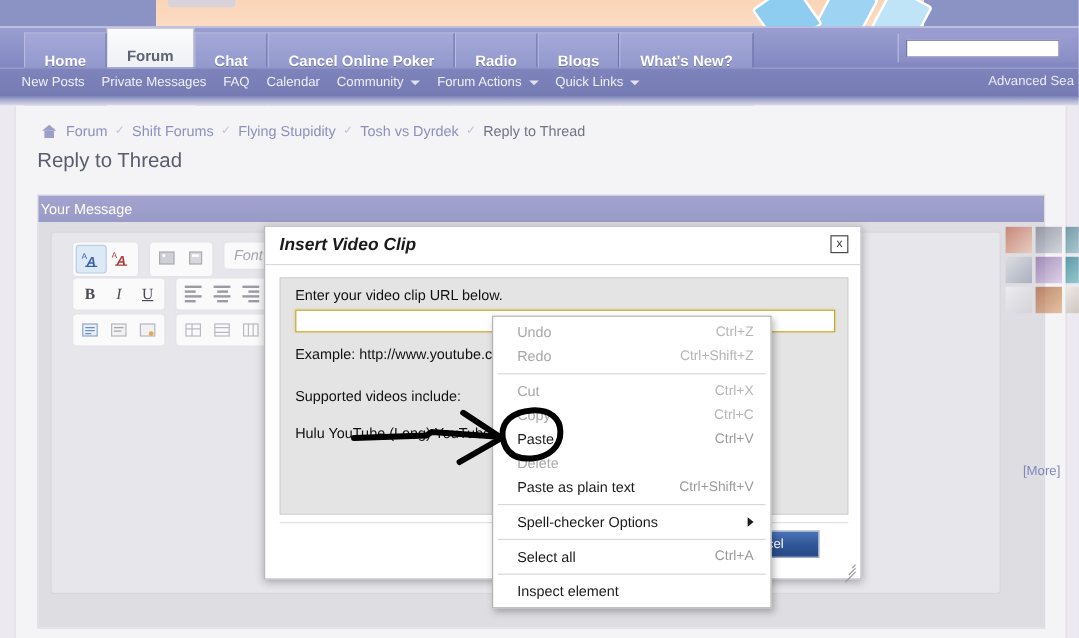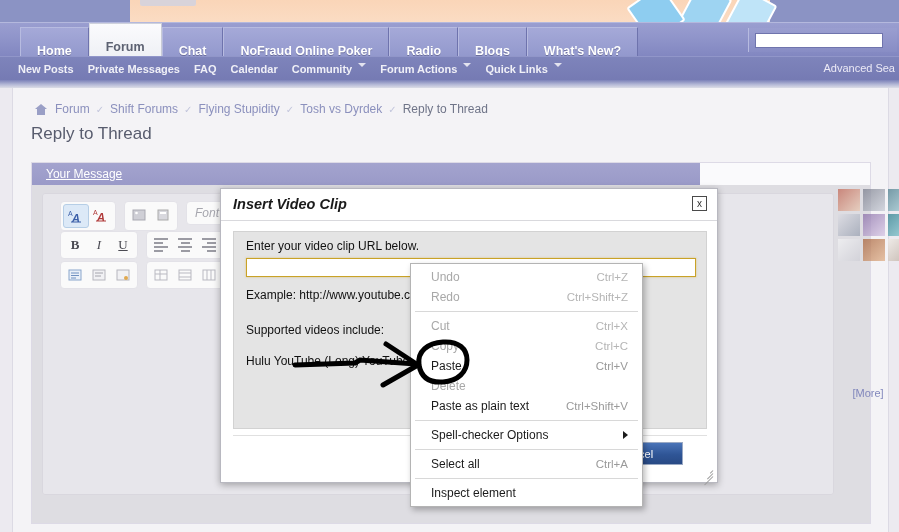--- a/index.html
+++ b/index.html
@@ -81,21 +81,21 @@
   
   .subnav {
     position: absolute; left: 0; top: 56px; width: 899px; height: 24px;
     background: linear-gradient(to bottom, #7e84bb 0%, #757ab3 100%);
     border-top: 1px solid #9196c9;
     display: flex; align-items: center;
   }
   .subnav-items { display: flex; align-items: center; padding-left: 18px; gap: 14px; }
   .subnav-item {
     color: #f0f0f7; font-size: 11px; white-space: nowrap;
-    display: flex; align-items: flex-start; gap: 4px; font-weight: bold;
+    display: flex; align-items: center; gap: 4px;
   }
   .caret {
     width: 0; height: 0; border-left: 4px solid transparent;
     border-right: 4px solid transparent; border-top: 4px solid #e3e3ef;
     display: inline-block; margin-left: 2px;
   }
   .adv-search {
     position: absolute; right: 4px; top: 5px;
     color: #eceaf6; font-size: 11px; white-space: nowrap;
   }
@@ -146,26 +146,25 @@
   }
   .page-sub a { color: #8187bc; text-decoration: none; }
 
   
   .msg-panel {
     position: absolute; left: 18px; top: 74px; width: 838px; height: 360px;
     background: #fafafc;
     border: 1px solid #dddae6;
   }
   .msg-head {
-    position: absolute; left: 0; top: 0; width: 668px; height: 22px;
+    position: absolute; left: 0; top: 0; width: 838px; height: 22px;
     background: linear-gradient(to bottom,#a3a3ce 0%, #9a9ac8 100%);
     color: #ffffff; font-size: 12px;
-    display: flex; align-items: center; padding-left: 14px;
+    display: flex; align-items: center; padding-left: 2px;
     box-sizing: border-box;
-    text-decoration: underline;
   }
   .msg-body {
     position: absolute; left: 0; top: 22px; width: 838px; height: 338px;
     background: #dedde2;
   }
   .editor-area {
     position: absolute; left: 10px; top: 8px; width: 790px; height: 300px;
     background: #f0eff3; border: 1px solid #d5d3dc; border-radius: 3px;
     opacity: .55;
   }
@@ -321,21 +320,21 @@
         <div class="navtab">
           <span>Home</span>
         </div>
         <div class="navtab active">
           <span>Forum</span>
         </div>
         <div class="navtab">
           <span>Chat</span>
         </div>
         <div class="navtab">
-          <span>NoFraud Online Poker</span>
+          <span>Cancel Online Poker</span>
         </div>
         <div class="navtab">
           <span>Radio</span>
         </div>
         <div class="navtab">
           <span>Blogs</span>
         </div>
         <div class="navtab">
           <span>What's New?</span>
         </div>

